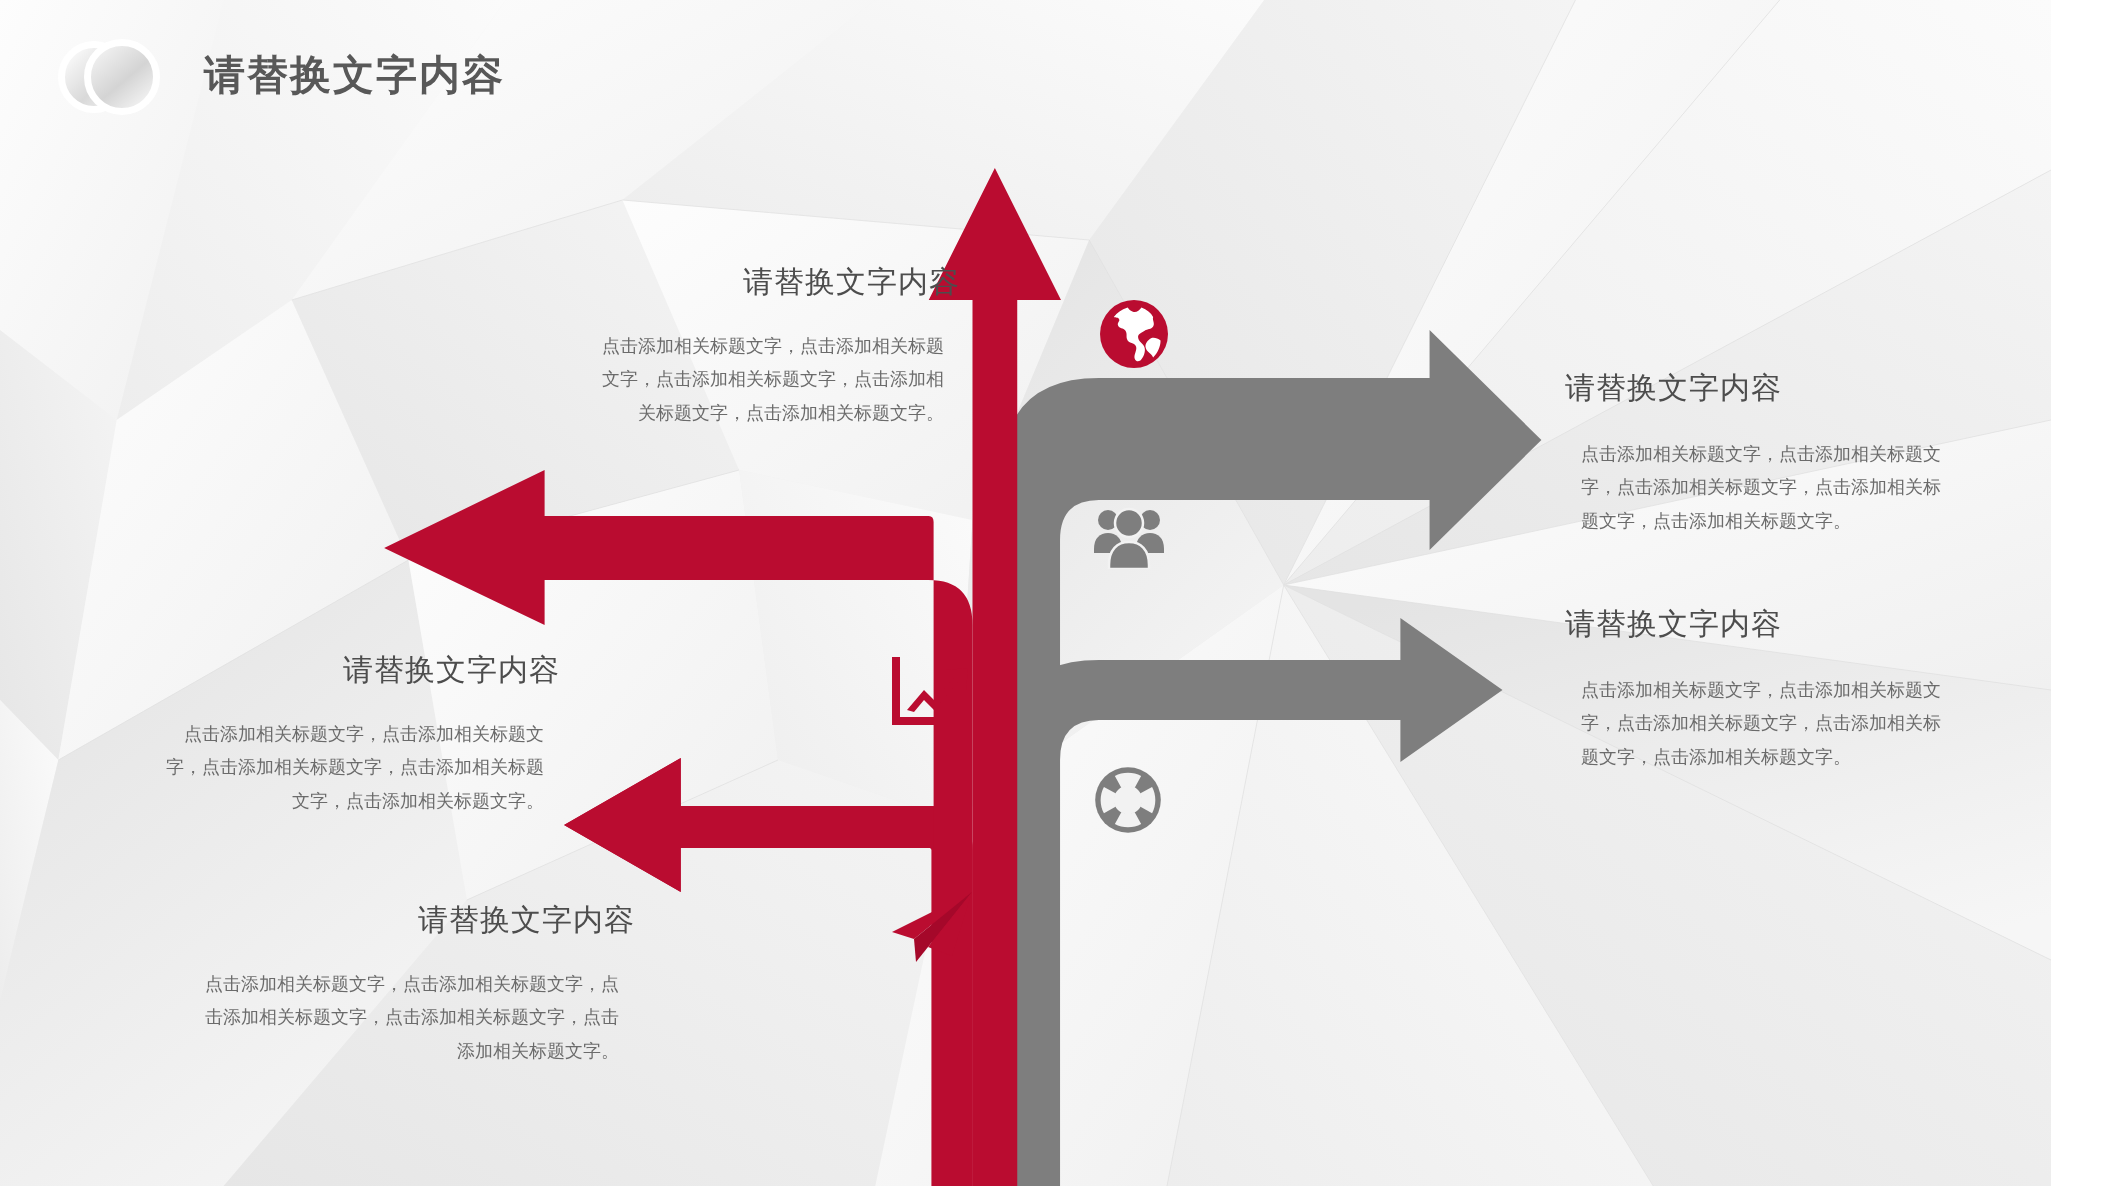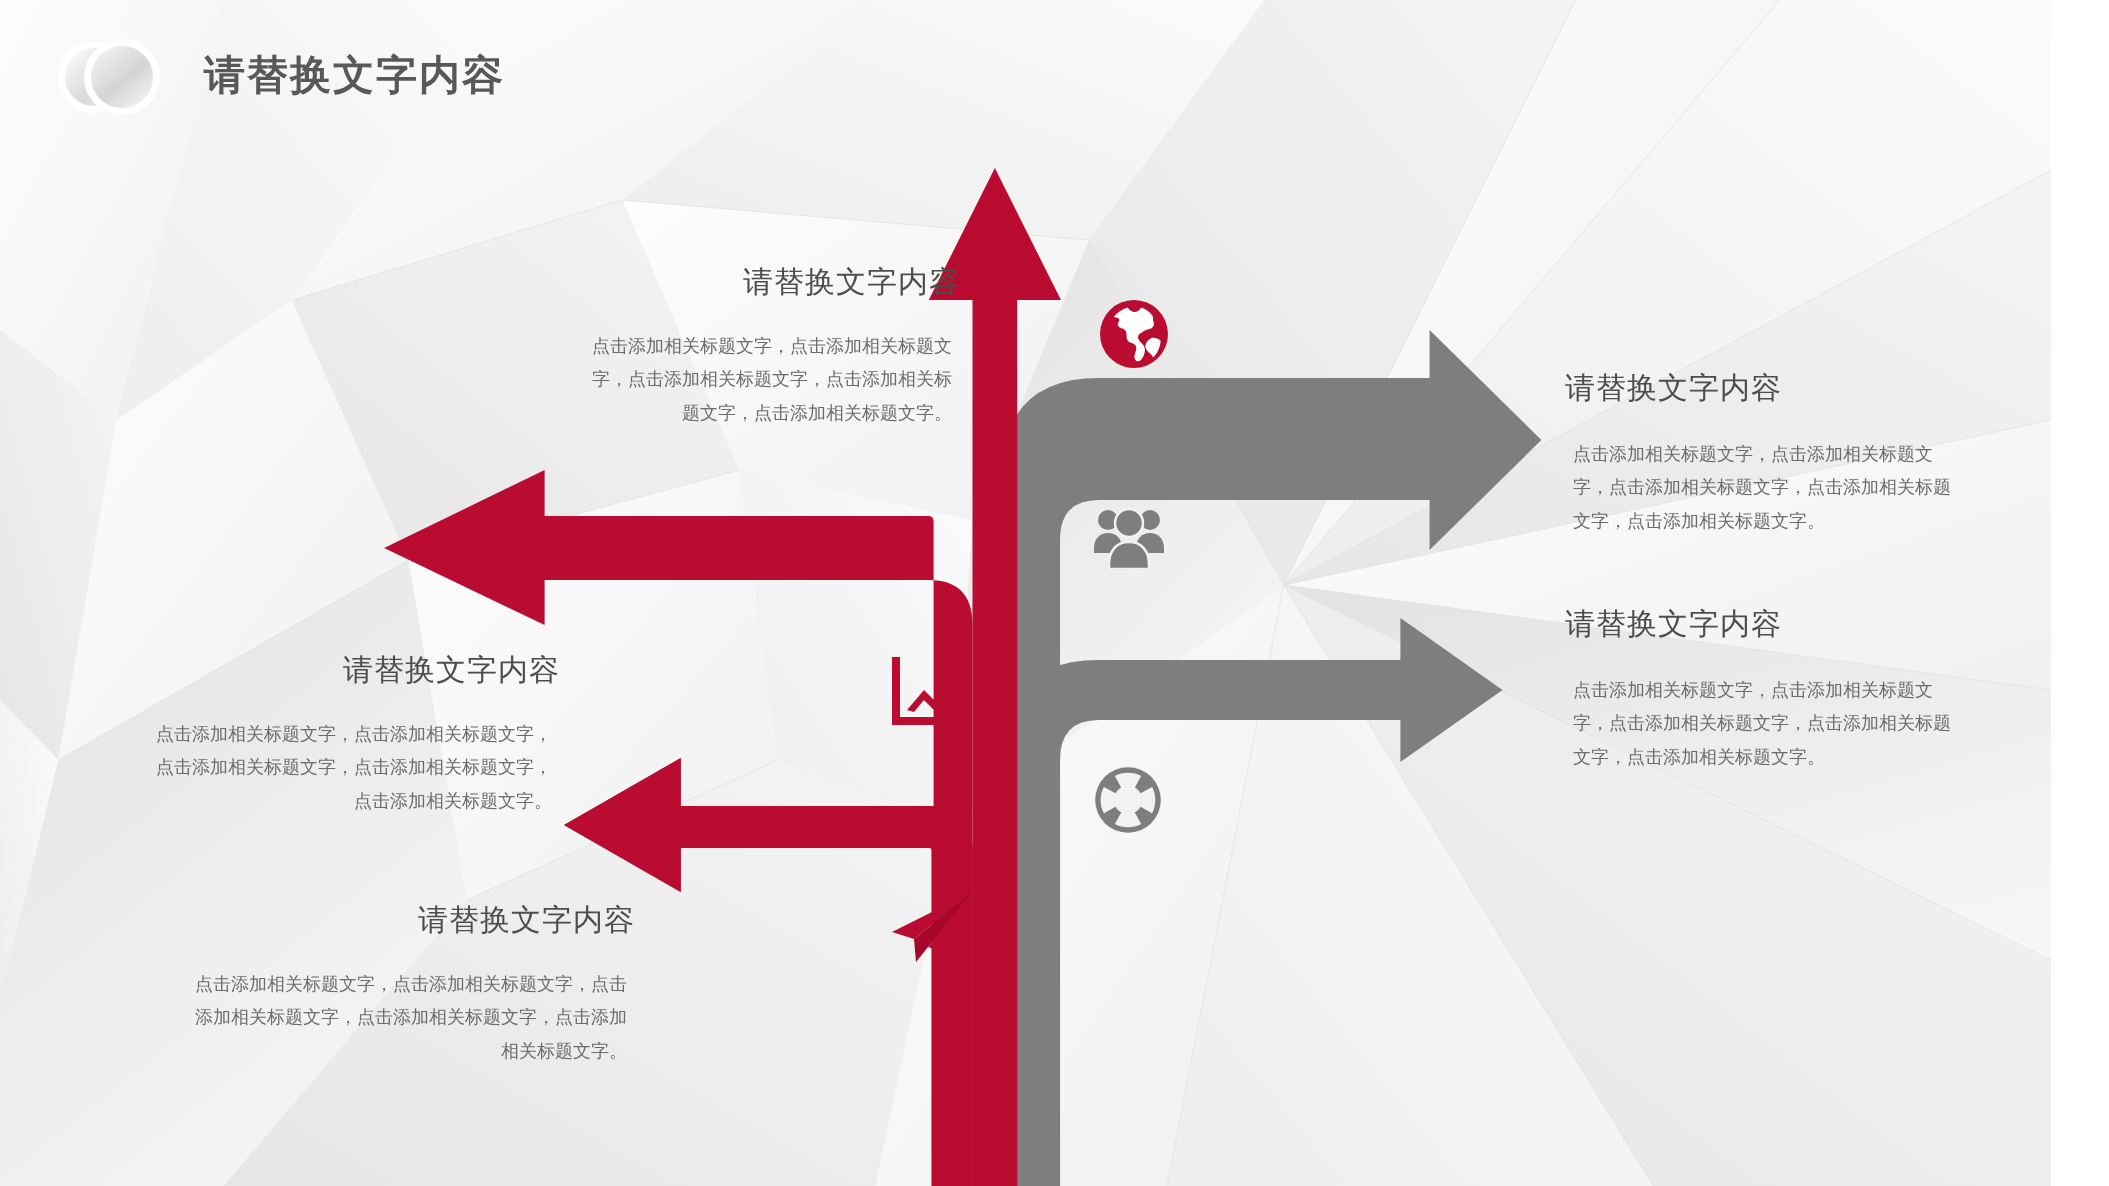--- a/index.html
+++ b/index.html
@@ -84,21 +84,21 @@
     font-size: 30px;
     color: #4d4d4d;
     letter-spacing: 1px;
     margin: 0 0 26px 0;
     white-space: nowrap;
   }
   .tblock .t-body {
     font-size: 18px;
     color: #6b6b6b;
     line-height: 1.85;
-    margin: 8px;
+    margin: 16px;
   }
   .align-right  { text-align: right; }
   .align-left   { text-align: left; }
 
   
   #block-top       { left: 570px;  top: 262px;  width: 390px; }
   #block-right-1   { left: 1565px; top: 368px;  width: 400px; }
   #block-right-2   { left: 1565px; top: 604px;  width: 400px; }
   #block-left-1    { left: 140px;  top: 650px;  width: 420px; }
   #block-left-2    { left: 180px;  top: 900px;  width: 455px; }

